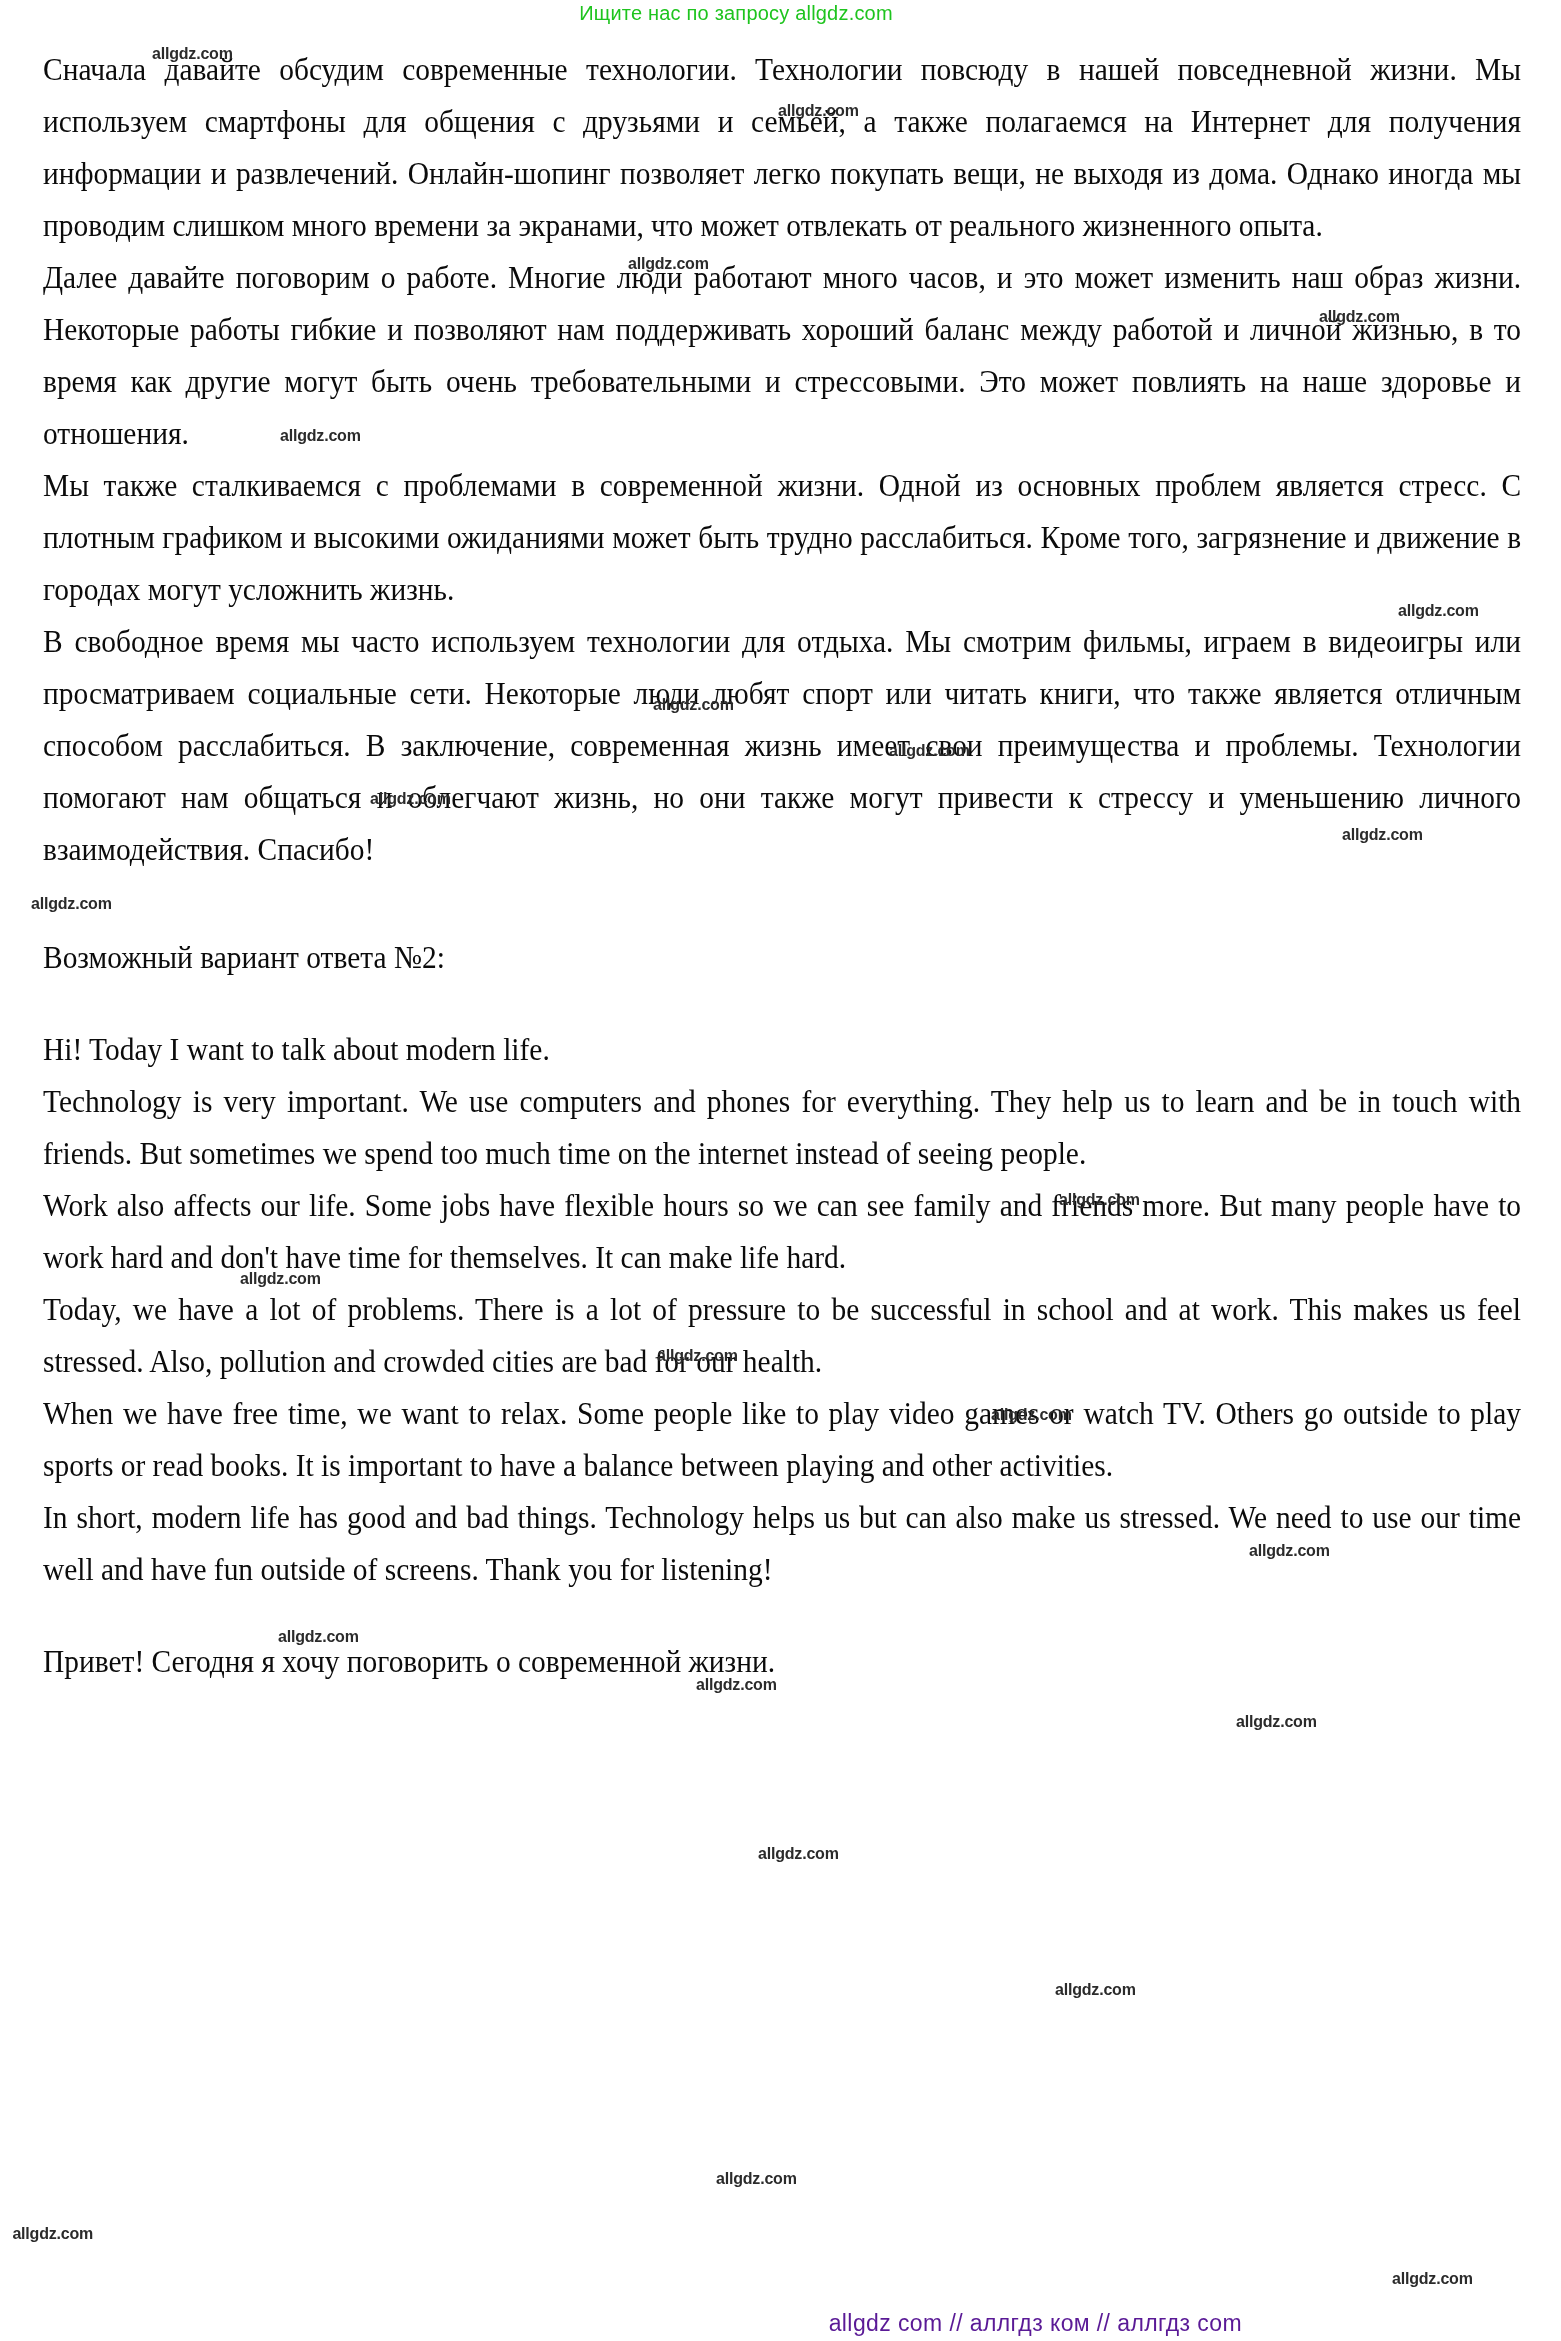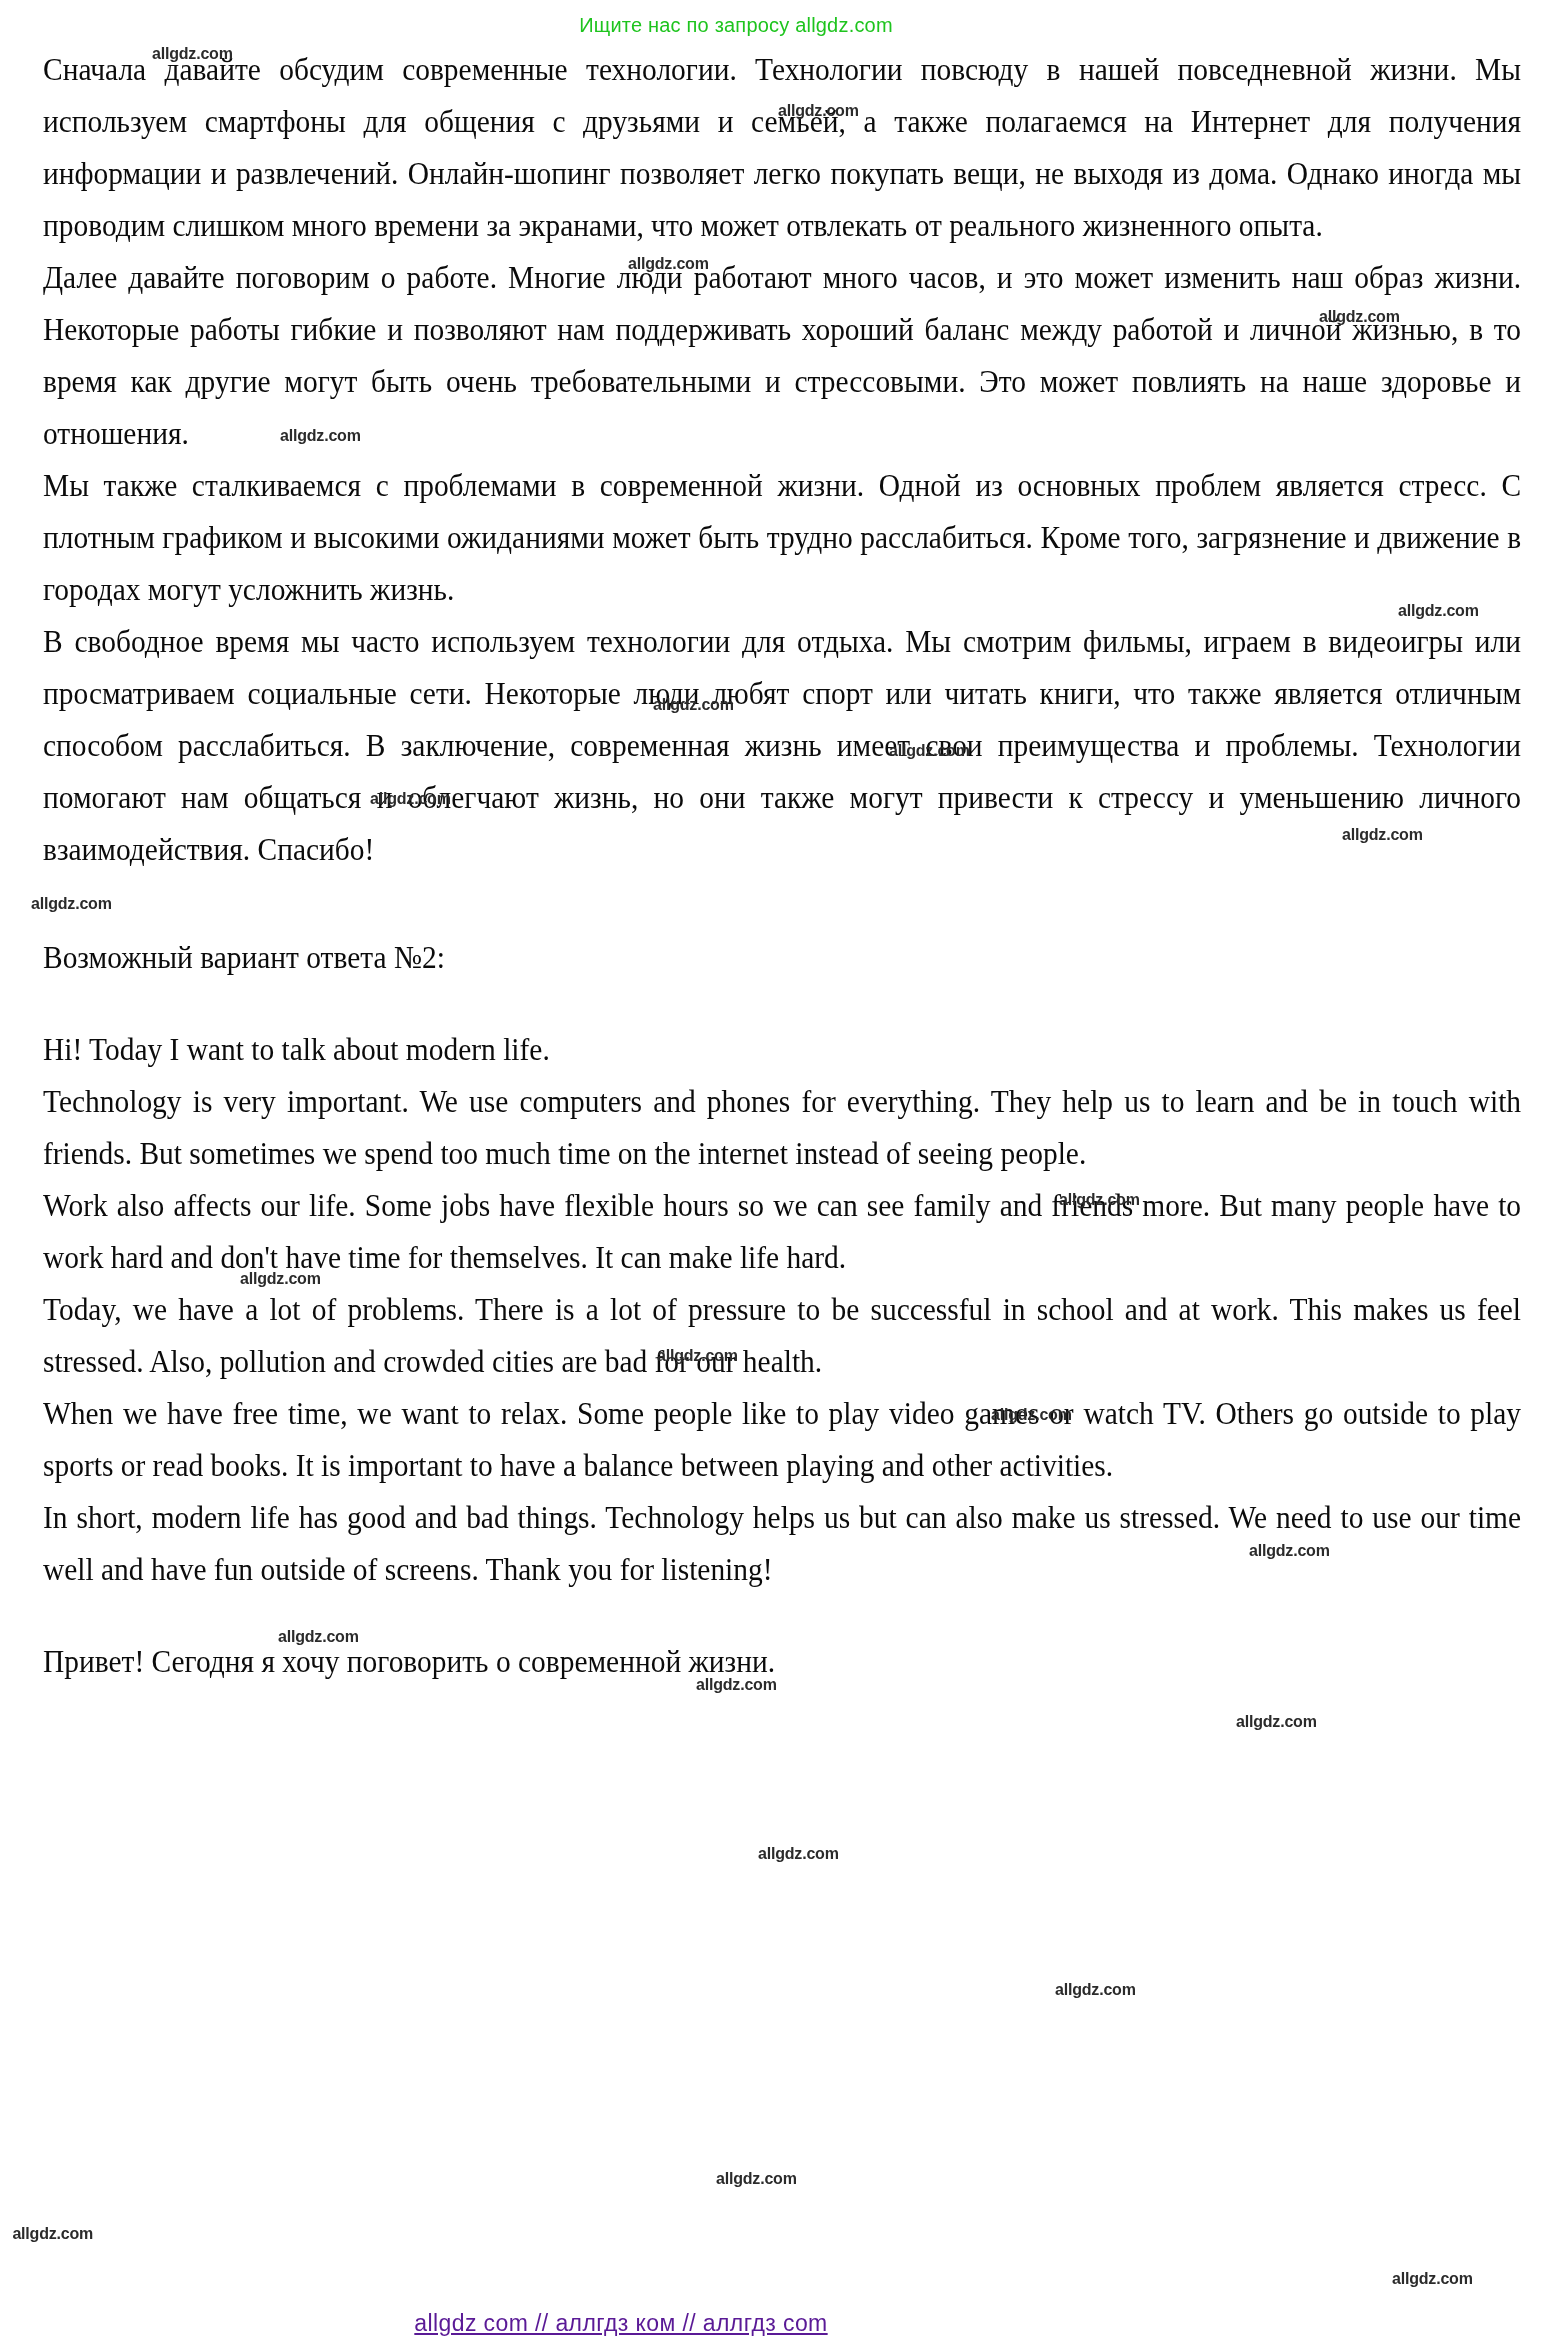--- a/index.html
+++ b/index.html
@@ -29,21 +29,20 @@
     top: 1.5px;
     left: 0;
     width: 1472px;
     text-align: center;
     font-family: "Liberation Sans", sans-serif;
     font-size: 20px;
     font-weight: 500;
     color: #1ec41e;
     letter-spacing: 0.2px;
     white-space: nowrap;
-    margin-top: 12px;
   }
 
   
   .content {
     position: absolute;
     top: 43px;
     left: 43px;
     width: 1478px;
   }
 
@@ -89,28 +88,27 @@
     letter-spacing: -0.2px;
     pointer-events: none;
   }
 
   
   .footer-bar {
     position: absolute;
     bottom: 4.6px;
     left: 0;
     width: 1242px;
-    text-align: center;
+    text-align: right;
     font-family: "Liberation Sans", sans-serif;
     font-size: 23px;
     font-weight: 500;
     color: #5a1a96;
     white-space: nowrap;
     letter-spacing: 0.4px;
-    text-decoration: underline;
   }
 </style>
 </head>
 <body>
 
 <div class="page">
 
   <div class="promo-bar">Ищите нас по запросу allgdz.com</div>
 
   <div class="content">

